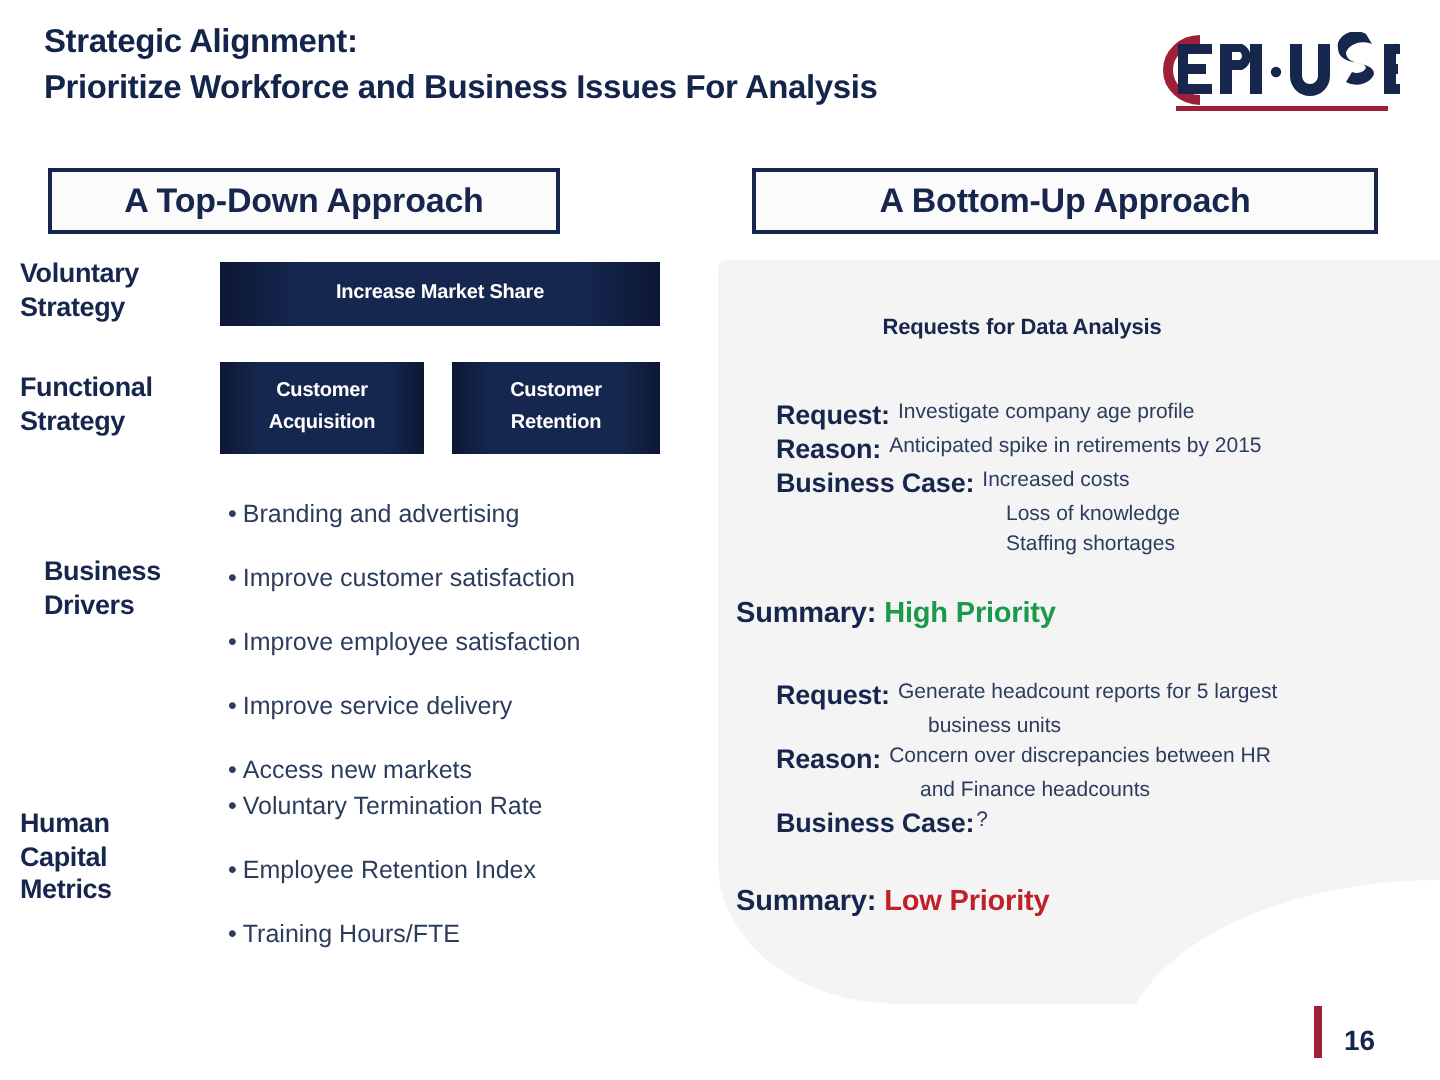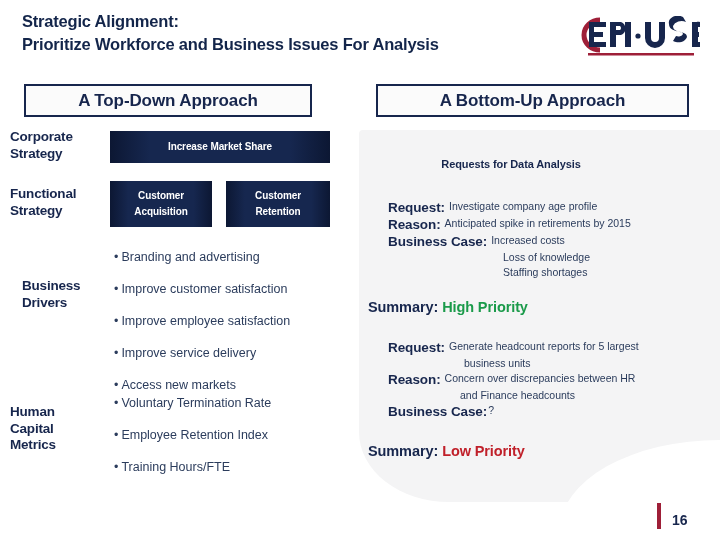--- a/index.html
+++ b/index.html
@@ -78,21 +78,21 @@
     border: 2px solid #17264d;
     background: #fbfbfb;
     font-size: 17px;
     font-weight: bold;
     color: #17264d;
     text-align: center;
     letter-spacing: -0.1px;
     z-index: 6;
   }
   .col-title.left {
-    left: 24px; top: 84px; width: 288px; height: 33px; line-height: 29px;
+    left: 24px; top: 84px; width: 256px; height: 33px; line-height: 29px;
   }
   .col-title.right {
     left: 376px; top: 84px; width: 313px; height: 33px; line-height: 29px;
   }
 
   
   .row-label {
     position: absolute;
     font-size: 13.5px;
     font-weight: bold;
@@ -257,21 +257,21 @@
         <rect x="120" y="26" width="8" height="5"></rect>
       </g>
       <text x="124" y="10" font-family="Liberation Sans, sans-serif" font-size="6" fill="#17264d">®</text>
       <rect x="16" y="37" width="106" height="2.5" fill="#9e1f38"></rect>
     </svg>
   </div>
 
   <div class="col-title left">A Top-Down Approach</div>
 
   <div class="row-label corporate">
-    <span>Corporate</span><br>
+    <span>Voluntary</span><br>
     <span>Strategy</span>
   </div>
 
   <div class="navy-box market">
     <span>Increase Market Share</span>
   </div>
 
   <div class="row-label functional">
     <span>Functional</span><br>
     <span>Strategy</span>

